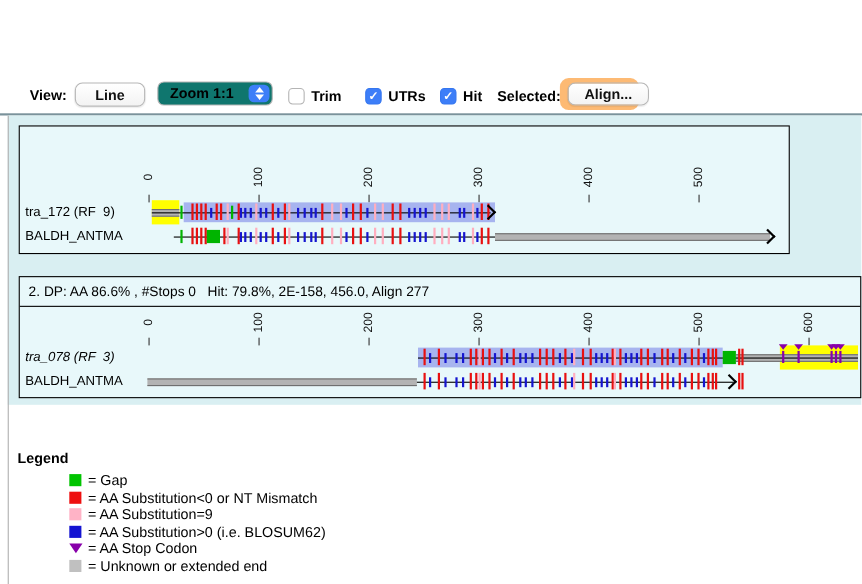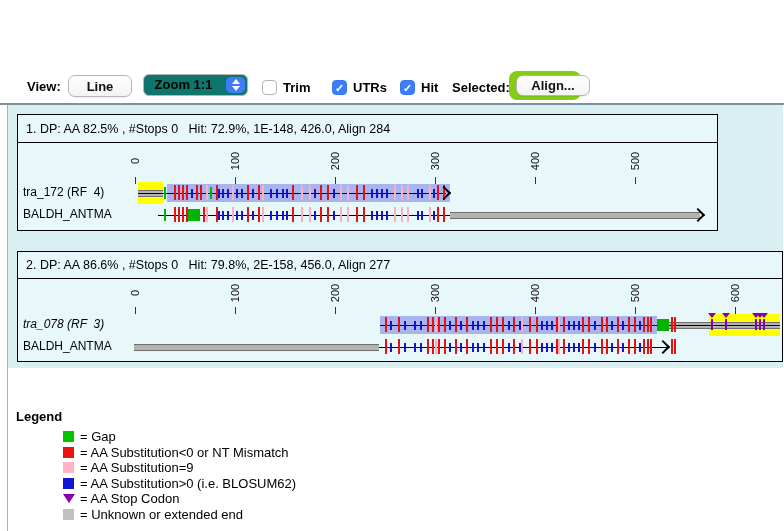--- a/index.html
+++ b/index.html
@@ -20,21 +20,21 @@
                 font-size:13px;font-weight:bold;}
   .stepper{position:absolute;right:2px;top:2px;width:19px;height:16px;background:#3d7ef8;border-radius:5px;}
   .stepper i{position:absolute;left:50%;margin-left:-4px;width:0;height:0;
              border-left:4px solid transparent;border-right:4px solid transparent;}
   .stepper .up{top:2px;border-bottom:5px solid #fff;}
   .stepper .dn{bottom:2px;border-top:5px solid #fff;}
   .cb{position:absolute;width:15px;height:15px;border-radius:4px;background:#fff;
       border:1px solid #b4b4b4;box-sizing:border-box;text-align:center;line-height:14px;
       font-size:11px;font-weight:bold;color:#fff;}
   .cb.checked{background:#3d7ef8;border-color:#3576ef;}
-  .halo{position:absolute;left:509px;top:71px;width:72px;height:29px;background:#84cc16;border-radius:8px;}
+  .halo{position:absolute;left:509px;top:71px;width:72px;height:29px;background:#fdba74;border-radius:8px;}
   .halo .btn{position:absolute;left:7px;top:4px;width:74px;height:21px;}
   .separator{position:absolute;left:0;top:103px;width:784px;height:1.5px;background:#7a929b;}
   .viewport{position:absolute;left:7px;top:105px;width:776px;height:263px;background:#d9eff2;}
   .vline{position:absolute;left:7px;top:105px;width:1px;height:426px;background:#b0b0b0;}
   .panel{position:absolute;background:#e8f8fa;border:1px solid #000;box-sizing:border-box;}
   .phead{position:absolute;left:0;right:0;top:0;border-bottom:1px solid #000;font-size:12.5px;
          color:#000;padding-left:8px;white-space:pre;box-sizing:border-box;overflow:hidden;}
   .rlab{position:absolute;width:34px;height:12px;line-height:12px;text-align:center;font-size:11px;
         color:#111;transform:rotate(-90deg);}
   .rtick{position:absolute;width:1px;height:7px;background:#333;}
@@ -91,34 +91,33 @@
 
   <span class="lbl" style="left:452px;top:80px;">Selected:</span>
 
   <div class="halo">
     <button class="btn">Align...</button>
   </div>
 
   <div class="separator"></div>
   <div class="viewport">
       <div class="panel" style="left: 10px; top: 9px; width: 701px; height: 117px;">
-        <div class="phead" style="height: 28px; line-height: 28px;">1. DP: AA 82.5% , #Stops 0   Hit: 72.9%, 1E-148, 426.0, Align 284</div>
         <div class="rlab" style="left: 100px; top: 40px;">0</div>
         <div class="rtick" style="left: 117px; top: 62px;"></div>
         <div class="rlab" style="left: 200px; top: 40px;">100</div>
         <div class="rtick" style="left: 217px; top: 62px;"></div>
         <div class="rlab" style="left: 300px; top: 40px;">200</div>
         <div class="rtick" style="left: 317px; top: 62px;"></div>
         <div class="rlab" style="left: 400px; top: 40px;">300</div>
         <div class="rtick" style="left: 417px; top: 62px;"></div>
         <div class="rlab" style="left: 500px; top: 40px;">400</div>
         <div class="rtick" style="left: 517px; top: 62px;"></div>
         <div class="rlab" style="left: 600px; top: 40px;">500</div>
         <div class="rtick" style="left: 617px; top: 62px;"></div>
-        <div class="seqlab" style="left: 5px; top: 70px;">tra_172 (RF  4)</div>
+        <div class="seqlab" style="left: 5px; top: 70px;">tra_172 (RF  9)</div>
         <div class="yellow" style="left: 120px; top: 67px; width: 25px; height: 22px;"></div>
         <div class="bluebar" style="left: 149px; top: 69px; width: 283px;"></div>
         <div class="graybar" style="left: 120px; top: 75px; width: 25px;"></div>
         <div class="sline" style="left: 120px; top: 78px; width: 308px;"></div>
         <div class="tick r" style="left: 156px; top: 70px;"></div>
         <div class="tick r" style="left: 160px; top: 70px;"></div>
         <div class="tick r" style="left: 164px; top: 70px;"></div>
         <div class="tick r" style="left: 168px; top: 70px;"></div>
         <div class="tick b" style="left: 173px; top: 74px;"></div>
         <div class="tick r" style="left: 178px; top: 70px;"></div>

